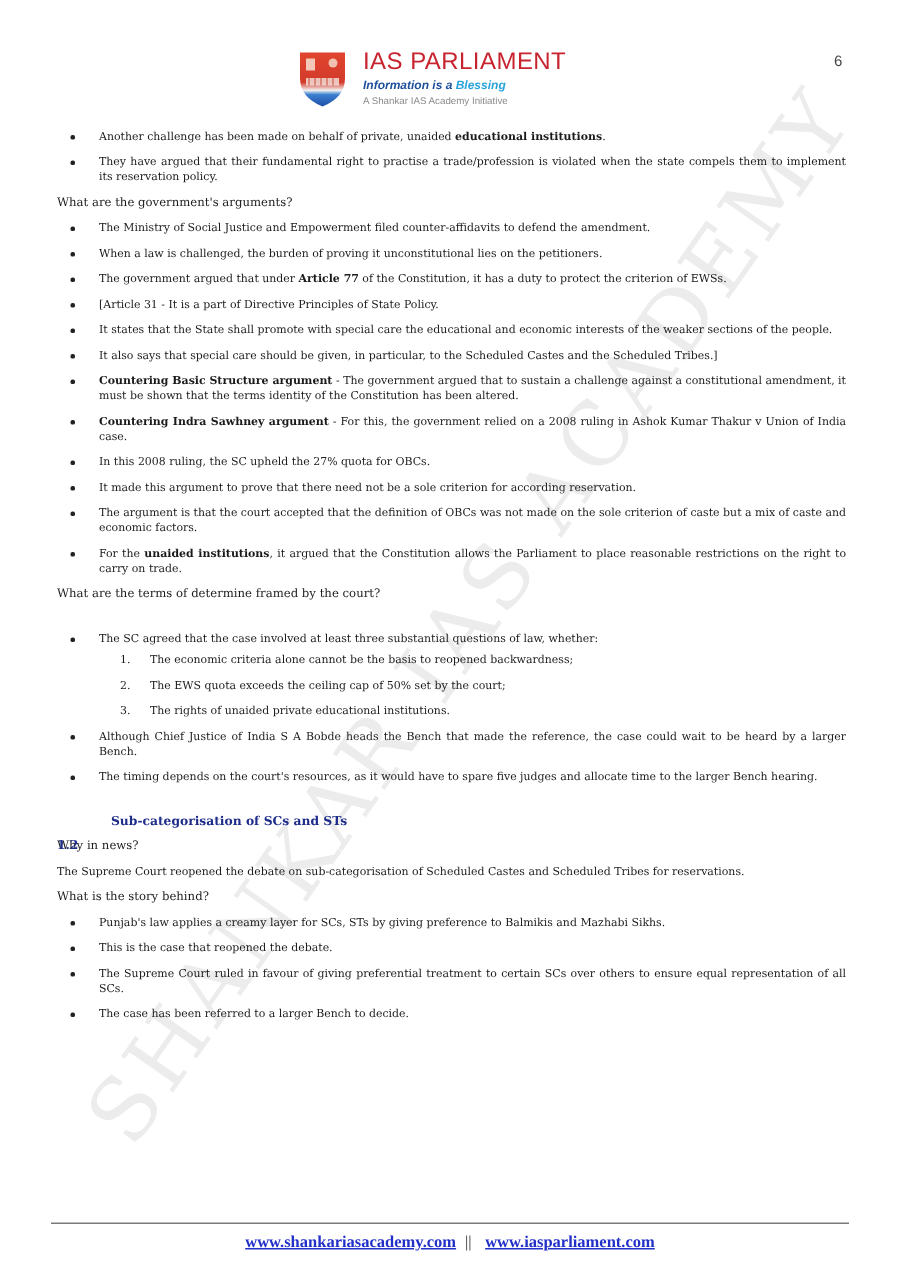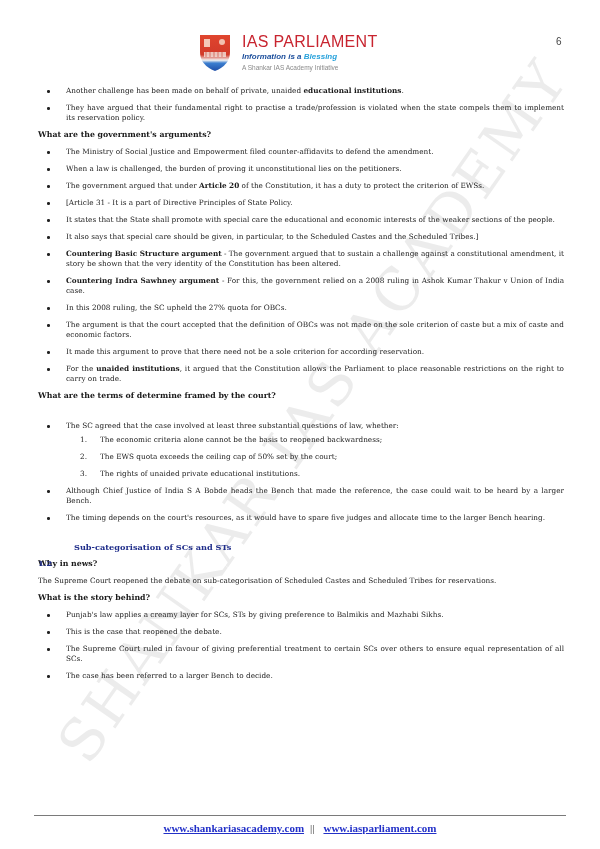--- a/index.html
+++ b/index.html
@@ -133,21 +133,21 @@
       position: relative;
       padding-left: 62px;
       margin-bottom: 7px;
     }
     .num-item .num {
       position: absolute;
       left: 42px;
       top: 0;
     }
     .q-heading {
-      font-weight: bold;
+      font-weight: normal;
       font-size: 7.8px;
       margin: 2px 0 7px 0;
     }
     .section-heading {
       color: #1f2d8a;
       font-weight: bold;
       font-size: 8.2px;
       margin: 19px 0 6px 0;
       position: relative;
       height: 11px;
@@ -235,29 +235,29 @@
 
     <ul class="bullet-list">
       <li class="bullet-item"><span>Another challenge has been made on behalf of private, unaided </span><b>educational institutions</b><span>.</span></li>
       <li class="bullet-item"><span>They have argued that their fundamental right to practise a trade/profession is violated when the state compels them to implement its reservation policy.</span></li>
     </ul>
 
     <div class="q-heading">What are the government's arguments?</div>
     <ul class="bullet-list">
       <li class="bullet-item"><span>The Ministry of Social Justice and Empowerment filed counter-affidavits to defend the amendment.</span></li>
       <li class="bullet-item"><span>When a law is challenged, the burden of proving it unconstitutional lies on the petitioners.</span></li>
-      <li class="bullet-item"><span>The government argued that under </span><b>Article 20</b><span> of the Constitution, it has a duty to protect the criterion of EWSs.</span></li>
+      <li class="bullet-item"><span>The government argued that under </span><b>Article 77</b><span> of the Constitution, it has a duty to protect the criterion of EWSs.</span></li>
       <li class="bullet-item"><span>[Article 31 - It is a part of Directive Principles of State Policy.</span></li>
       <li class="bullet-item"><span>It states that the State shall promote with special care the educational and economic interests of the weaker sections of the people.</span></li>
       <li class="bullet-item"><span>It also says that special care should be given, in particular, to the Scheduled Castes and the Scheduled Tribes.]</span></li>
-      <li class="bullet-item"><b>Countering Basic Structure argument</b><span> - The government argued that to sustain a challenge against a constitutional amendment, it story be shown that the very identity of the Constitution has been altered.</span></li>
+      <li class="bullet-item"><b>Countering Basic Structure argument</b><span> - The government argued that to sustain a challenge against a constitutional amendment, it must be shown that the terms identity of the Constitution has been altered.</span></li>
       <li class="bullet-item"><b>Countering Indra Sawhney argument</b><span> - For this, the government relied on a 2008 ruling in Ashok Kumar Thakur v Union of India case.</span></li>
       <li class="bullet-item"><span>In this 2008 ruling, the SC upheld the 27% quota for OBCs.</span></li>
+      <li class="bullet-item"><span>It made this argument to prove that there need not be a sole criterion for according reservation.</span></li>
       <li class="bullet-item"><span>The argument is that the court accepted that the definition of OBCs was not made on the sole criterion of caste but a mix of caste and economic factors.</span></li>
-      <li class="bullet-item"><span>It made this argument to prove that there need not be a sole criterion for according reservation.</span></li>
       <li class="bullet-item"><span>For the </span><b>unaided institutions</b><span>, it argued that the Constitution allows the Parliament to place reasonable restrictions on the right to carry on trade.</span></li>
     </ul>
 
     <div class="q-heading">What are the terms of determine framed by the court?</div>
     <ul class="bullet-list">
       <li class="bullet-item" style="margin-bottom:2px;margin-top:20px;"><span>The SC agreed that the case involved at least three substantial questions of law, whether:</span></li>
     </ul>
     <ol class="num-list">
       <li class="num-item"><span class="num">1.</span><span>The economic criteria alone cannot be the basis to reopened backwardness;</span></li>
       <li class="num-item"><span class="num">2.</span><span>The EWS quota exceeds the ceiling cap of 50% set by the court;</span></li>

